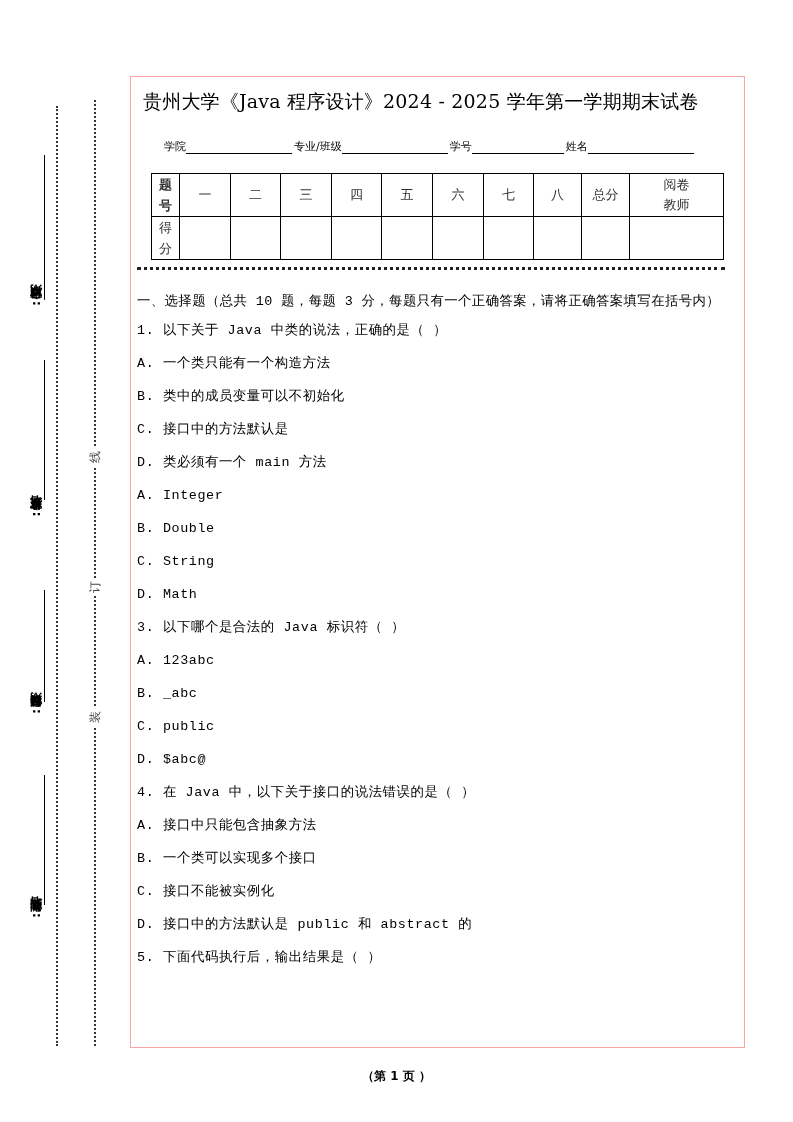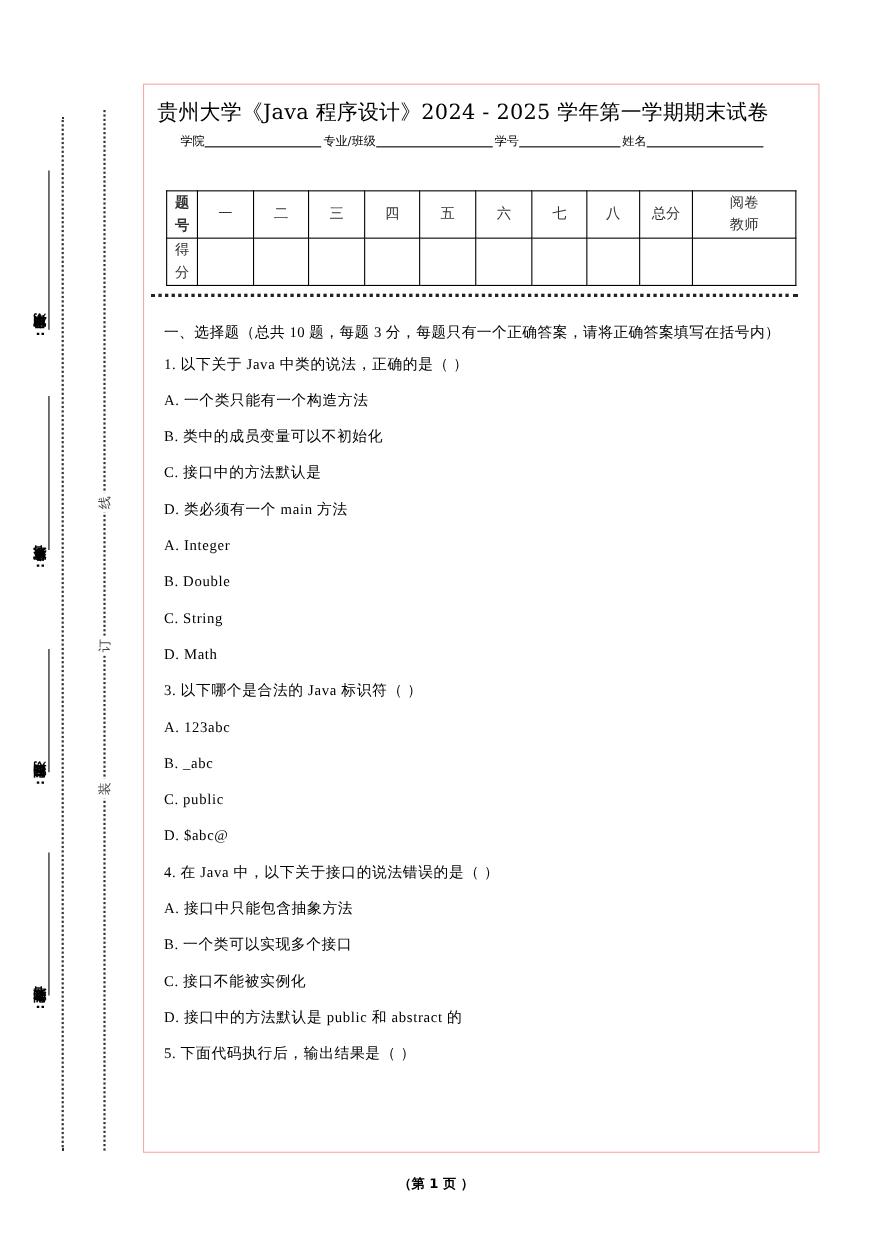--- a/index.html
+++ b/index.html
@@ -18,36 +18,36 @@
                 font-family:"DejaVu Sans", sans-serif; font-weight:bold; font-size:12px;
                 writing-mode:vertical-rl; transform:rotate(180deg);
                 letter-spacing:1px; background:#fff; }
 
   
   .frame { position:absolute; left:130px; top:76px; width:613px; height:970px;
            border:1px solid #fca5a5; }
   .title { position:absolute; left:12px; top:12px; width:600px;
            font-family:"DejaVu Serif", serif; font-size:19px; white-space:nowrap;
            letter-spacing:0.2px; }
-  .info-row { position:absolute; left:33px; top:44px; font-size:11px;
-              display:flex; align-items:flex-start; white-space:nowrap; }
+  .info-row { position:absolute; left:33px; top:62px; font-size:11px;
+              display:flex; align-items:flex-end; white-space:nowrap; }
   .info-label { margin-right:0; }
   .info-blank { display:inline-block; border-bottom:1px solid #000; height:12px; margin-right:2px; }
 
   table.score { position:absolute; left:20px; top:96px; border-collapse:collapse;
                 font-family:"DejaVu Serif", serif; font-size:13px; color:#333; }
   table.score td { border:1px solid #000; text-align:center; vertical-align:middle;
                    padding:0; line-height:20px; }
   table.score tr { height:42px; }
   .hdr-narrow { width:27px; }
   .sep-dots { position:absolute; left:6px; top:190px; width:588px; height:0;
               border-top:3px dotted #222; }
 
-  .content { position:absolute; left:18px; top:214px; width:600px;
-             font-family:Liberation Serif, serif; font-size:13.4px; }
+  .content { position:absolute; left:6px; top:214px; width:600px;
+             font-family:Liberation Mono, monospace; font-size:13.4px; }
   .section-head { line-height:22px; margin:0 0 8px 0; letter-spacing:0.4px; }
   .q-line { height:33px; line-height:20px; white-space:nowrap; letter-spacing:0.6px; }
 
   .page-num { position:absolute; left:0; width:793px; top:1068px; text-align:center;
               font-family:"DejaVu Sans", sans-serif; font-weight:bold; font-size:12px; }
 </style>
 </head>
 <body>
 
 <div class="dot-v outer"></div>

